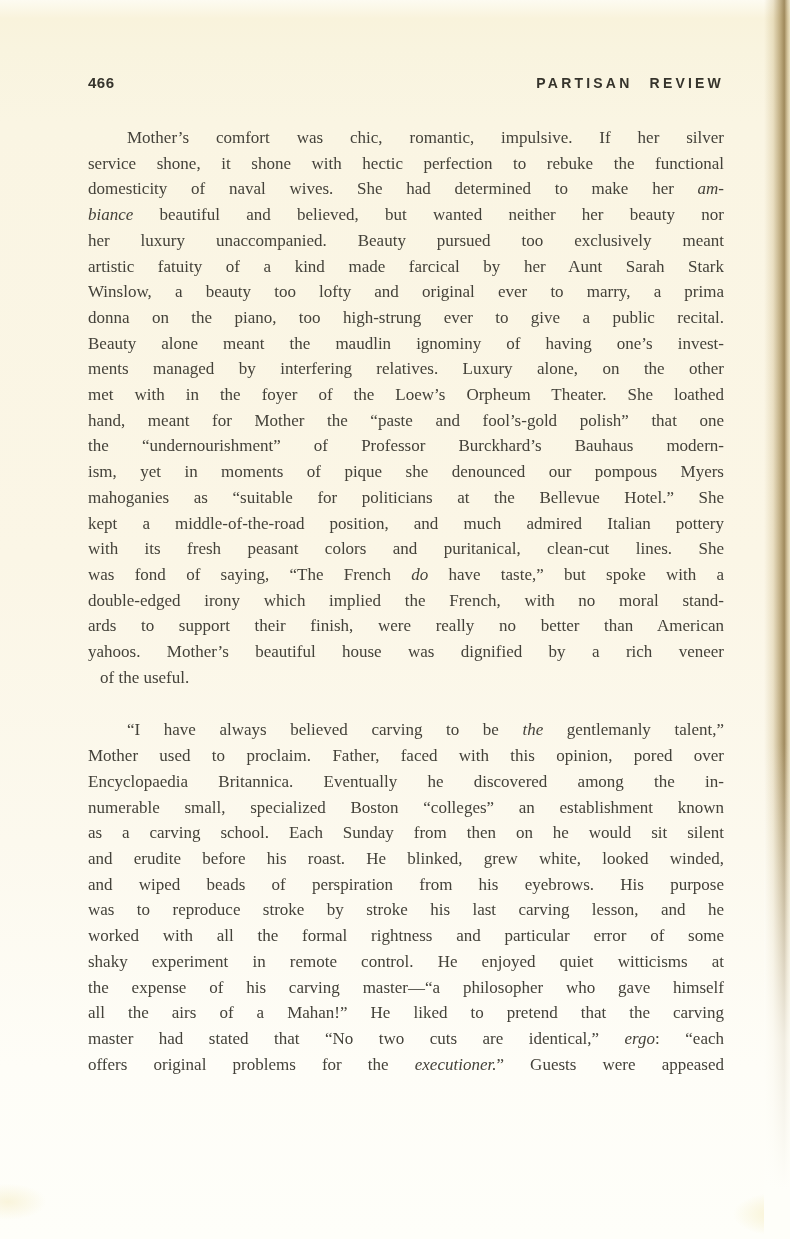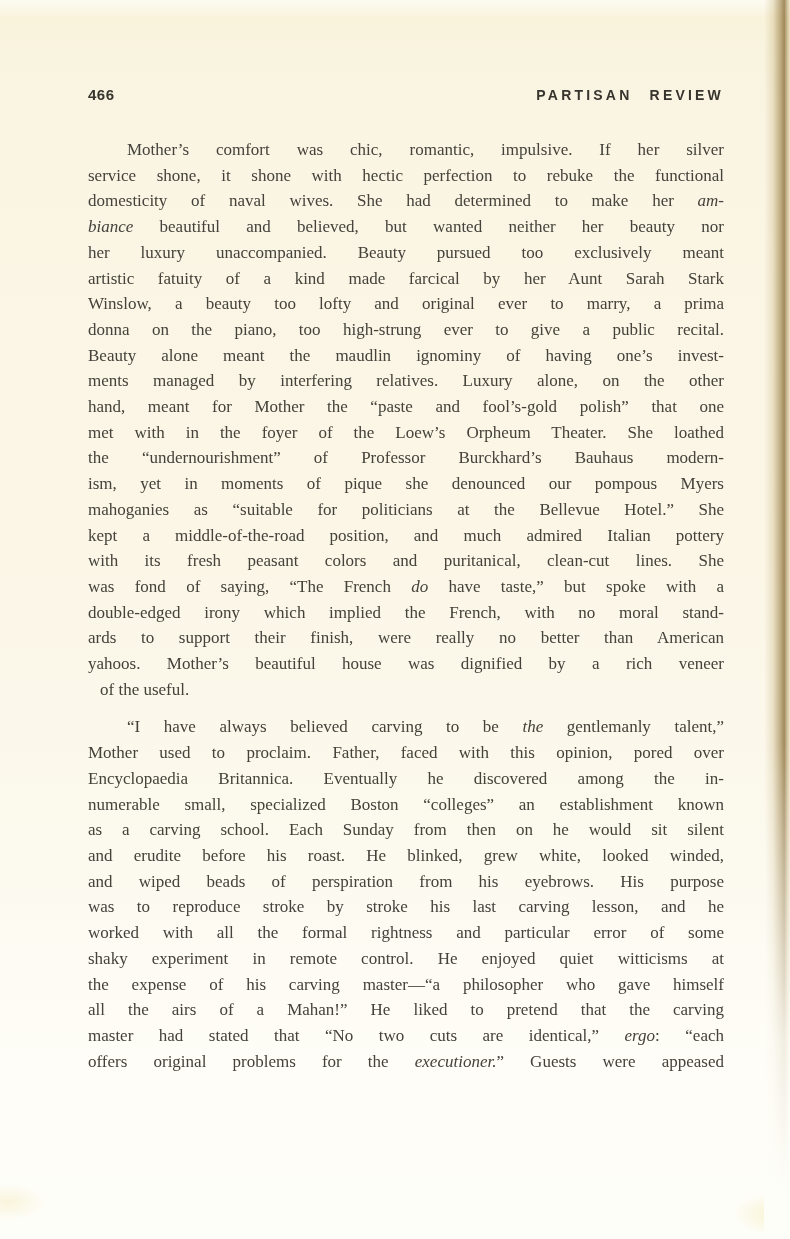--- a/index.html
+++ b/index.html
@@ -37,21 +37,21 @@
         rgba(193,169,112,0) 0%,
         rgba(193,169,112,0.30) 35%,
         rgba(162,136,80,0.65) 62%,
         rgba(138,112,60,0.80) 78%,
         rgba(178,154,100,0.55) 90%,
         rgba(222,206,158,0.45) 100%);
   }
   .content {
     position: absolute;
     left: 88px;
-    top: 86px;
+    top: 74px;
     width: 636px;
   }
   .running-head {
     display: flex;
     justify-content: space-between;
     align-items: baseline;
     font-family: "Liberation Sans", "DejaVu Sans", sans-serif;
     font-weight: bold;
     color: #36342c;
     line-height: 18px;
@@ -64,21 +64,21 @@
     font-size: 14px;
     letter-spacing: 3.2px;
     word-spacing: 10px;
   }
   .text-block {
     margin-top: 33px;
     font-size: 17px;
     line-height: 25.7px;
     color: #44423a;
   }
-  .paragraph + .paragraph { margin-top: 12px; }
+  .paragraph + .paragraph { margin-top: 27px; }
   .line {
     text-align: justify;
     text-align-last: justify;
     white-space: normal;
   }
   .line.first { padding-left: 39px; }
   .line.last { text-align-last: left; margin-left: 12px; }
   .line em { font-style: italic; }
 </style>
 </head>
@@ -96,22 +96,22 @@
           <div class="line first"><span>Mother’s comfort was chic, romantic, impulsive. If her silver</span></div>
           <div class="line"><span>service shone, it shone with hectic perfection to rebuke the functional</span></div>
           <div class="line"><span>domesticity of naval wives. She had determined to make her </span><em>am-</em></div>
           <div class="line"><em>biance</em><span> beautiful and believed, but wanted neither her beauty nor</span></div>
           <div class="line"><span>her luxury unaccompanied. Beauty pursued too exclusively meant</span></div>
           <div class="line"><span>artistic fatuity of a kind made farcical by her Aunt Sarah Stark</span></div>
           <div class="line"><span>Winslow, a beauty too lofty and original ever to marry, a prima</span></div>
           <div class="line"><span>donna on the piano, too high-strung ever to give a public recital.</span></div>
           <div class="line"><span>Beauty alone meant the maudlin ignominy of having one’s invest-</span></div>
           <div class="line"><span>ments managed by interfering relatives. Luxury alone, on the other</span></div>
+          <div class="line"><span>met with in the foyer of the Loew’s Orpheum Theater. She loathed</span></div>
           <div class="line"><span>hand, meant for Mother the “paste and fool’s-gold polish” that one</span></div>
-          <div class="line"><span>met with in the foyer of the Loew’s Orpheum Theater. She loathed</span></div>
           <div class="line"><span>the “undernourishment” of Professor Burckhard’s Bauhaus modern-</span></div>
           <div class="line"><span>ism, yet in moments of pique she denounced our pompous Myers</span></div>
           <div class="line"><span>mahoganies as “suitable for politicians at the Bellevue Hotel.” She</span></div>
           <div class="line"><span>kept a middle-of-the-road position, and much admired Italian pottery</span></div>
           <div class="line"><span>with its fresh peasant colors and puritanical, clean-cut lines. She</span></div>
           <div class="line"><span>was fond of saying, “The French </span><em>do</em><span> have taste,” but spoke with a</span></div>
           <div class="line"><span>double-edged irony which implied the French, with no moral stand-</span></div>
           <div class="line"><span>ards to support their finish, were really no better than American</span></div>
           <div class="line"><span>yahoos. Mother’s beautiful house was dignified by a rich veneer</span></div>
           <div class="line last"><span>of the useful.</span></div>

